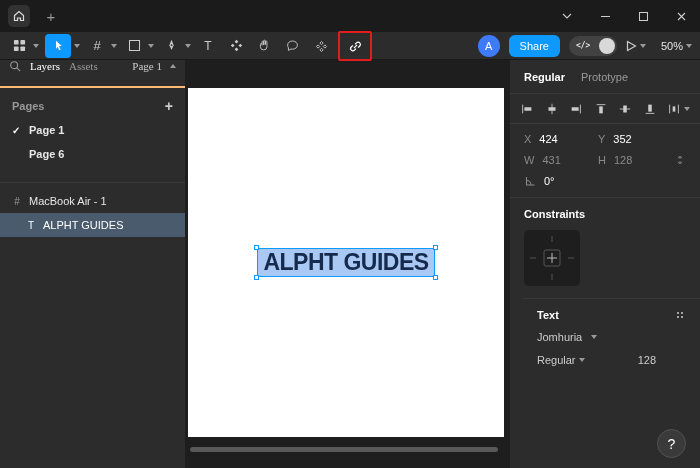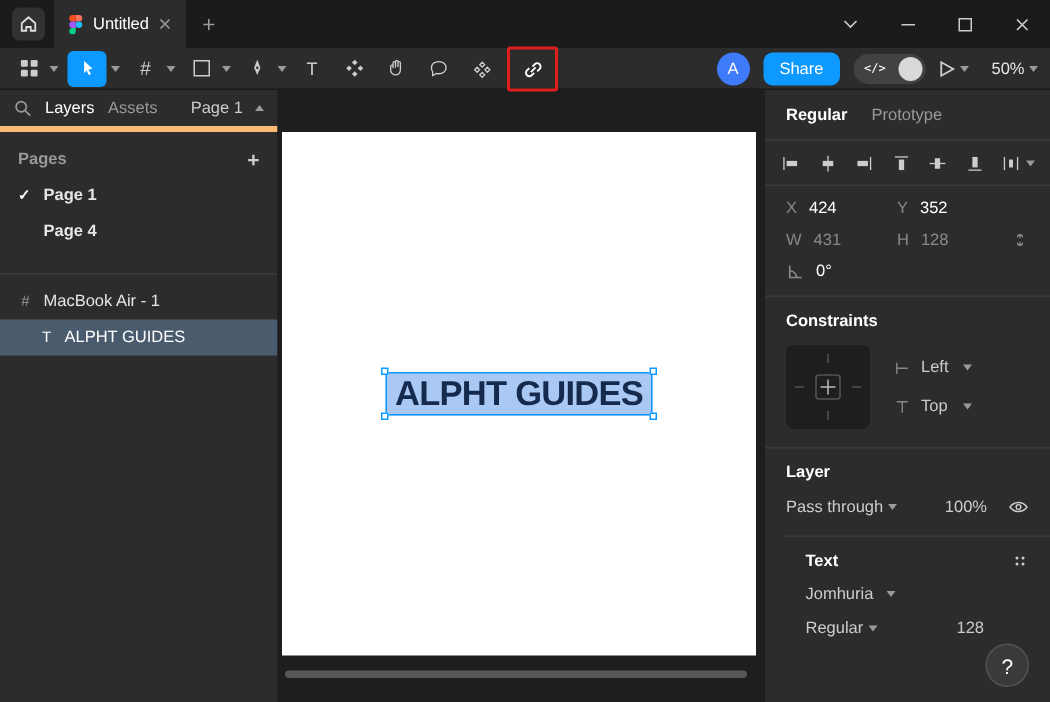--- a/index.html
+++ b/index.html
@@ -32,21 +32,21 @@
   .dev-toggle { width:48px; height:20px; border-radius:10px; background:#424242; display:flex; align-items:center; position:relative; }
   .dev-code { font-size:8px; color:#fff; margin-left:7px; font-family:"DejaVu Sans Mono", monospace; }
   .dev-knob { position:absolute; right:2px; top:2px; width:16px; height:16px; border-radius:8px; background:#d9d9d9; }
   .zoom { display:flex; align-items:center; color:#e6e6e6; }
 
   
   .main { flex:1; display:flex; min-height:0; }
 
   
   .left-panel { width:185px; background:#2c2c2c; display:flex; flex-direction:column; }
-  .panel-header { flex:0 0 28px; display:flex; align-items:center; padding:0 9px; border-bottom:4px solid #fdba74; gap:9px; }
+  .panel-header { flex:0 0 28px; display:flex; align-items:flex-start; padding:0 9px; border-bottom:2px solid #fdba74; gap:9px;font-family:Liberation Serif, serif; }
   .tab-layers { color:#fff; }
   .tab-assets { color:#999; }
   .page-chip { margin-left:auto; display:flex; gap:4px; align-items:center; color:#ccc; }
   .row { height:24px; display:flex; align-items:center; padding:0 12px; }
   .pages-section { padding-top:6px;font-weight:bold; }
   .pages-title { color:#999; }
   .add-page { margin-left:auto; color:#ccc; font-size:14px; }
   .check { width:17px; color:#fff; font-size:10px; }
   .page-name { color:#e6e6e6; }
   .layers-section { margin-top:16px; border-top:1px solid #3a3a3a; padding-top:6px; }
@@ -100,37 +100,20 @@
 <div class="app">
 
   <div class="titlebar">
     <div class="home-btn">
       <span>
         <svg width="12" height="12" viewBox="0 0 12 12" fill="none" stroke="#ddd" stroke-width="1.2">
             <path d="M1.5 5.5L6 1.5l4.5 4v5h-3V8h-3v2.5h-3z"></path>
           </svg>
       </span>
     </div>
-    <div class="file-tab">
-      <span>
-        <svg width="9" height="13" viewBox="0 0 12 18">
-            <path d="M3 0h3v6H3a3 3 0 010-6z" fill="#f24e1e"></path>
-            <path d="M6 0h3a3 3 0 010 6H6z" fill="#ff7262"></path>
-            <path d="M3 6h3v6H3a3 3 0 010-6z" fill="#a259ff"></path>
-            <circle cx="9" cy="9" r="3" fill="#1abcfe"></circle>
-            <path d="M3 12h3v3a3 3 0 11-3-3z" fill="#0acf83"></path>
-          </svg>
-      </span>
-      <span class="tab-title">Untitled</span>
-      <span class="tab-close">
-        <svg width="8" height="8" viewBox="0 0 8 8">
-            <path d="M1 1l6 6M7 1L1 7" stroke="#999" stroke-width="1.1"></path>
-          </svg>
-      </span>
-    </div>
     <div class="new-tab">+</div>
     <div class="win-controls">
       <div class="win-btn">
         <svg width="10" height="6" viewBox="0 0 10 6" fill="none">
             <path d="M1 1l4 4 4-4" stroke="#ccc" stroke-width="1.1"></path>
           </svg>
       </div>
       <div class="win-btn">
           <div style="width:9px;height:1px;background:#ccc"></div>
         </div>
@@ -276,21 +259,21 @@
       <div class="pages-section">
         <div class="row">
           <span class="pages-title">Pages</span>
           <span class="add-page">+</span>
         </div>
         <div class="row">
           <span class="check">✓</span>
           <span class="page-name">Page 1</span>
         </div>
         <div class="row" style="padding-left:29px;">
-          <span class="page-name">Page 4</span>
+          <span class="page-name">Page 6</span>
         </div>
       </div>
 
       <div class="layers-section">
         <div class="layer-row">
           <span class="licon">#</span>
           <span>MacBook Air - 1</span>
         </div>
         <div class="layer-row selected">
           <span class="licon">T</span>
@@ -409,59 +392,23 @@
             <svg width="56" height="56" viewBox="0 0 56 56">
               <rect x="20" y="20" width="16" height="16" rx="2" fill="none" stroke="#555"></rect>
               <line x1="28" y1="23" x2="28" y2="33" stroke="#bbb"></line>
               <line x1="23" y1="28" x2="33" y2="28" stroke="#bbb"></line>
               <line x1="28" y1="6" x2="28" y2="12" stroke="#555"></line>
               <line x1="28" y1="44" x2="28" y2="50" stroke="#555"></line>
               <line x1="6" y1="28" x2="12" y2="28" stroke="#555"></line>
               <line x1="44" y1="28" x2="50" y2="28" stroke="#555"></line>
             </svg>
           </div>
-          <div class="constraint-opts">
-            <div class="copt">
-              <span>
-                  <svg width="11" height="11" viewBox="0 0 12 12">
-                    <line x1="2" y1="2" x2="2" y2="10" stroke="#888"></line>
-                    <line x1="2" y1="6" x2="10" y2="6" stroke="#888"></line>
-                  </svg>
-                </span>
-              <span>Left</span>
-              <span class="chev"></span>
-            </div>
-            <div class="copt">
-              <span>
-                  <svg width="11" height="11" viewBox="0 0 12 12">
-                    <line x1="2" y1="2" x2="10" y2="2" stroke="#888"></line>
-                    <line x1="6" y1="2" x2="6" y2="10" stroke="#888"></line>
-                  </svg>
-                </span>
-              <span>Top</span>
-              <span class="chev"></span>
-            </div>
-          </div>
-        </div>
-      </div>
-
-      <div class="section">
-        <div class="section-h">Layer</div>
-        <div class="layer-line">
-          <span>Pass through</span>
-          <span class="chev"></span>
-          <span class="opacity">100%</span>
-          <span>
-            <svg width="14" height="14" viewBox="0 0 16 16" fill="none" stroke="#ccc" stroke-width="1.1">
-                <path d="M1.5 8S4 4.5 8 4.5 14.5 8 14.5 8 12 11.5 8 11.5 1.5 8 1.5 8z"></path>
-                <circle cx="8" cy="8" r="1.8"></circle>
-              </svg>
-          </span>
-        </div>
-      </div>
+        </div>
+      </div>
+
 
       <div class="section" style="flex:1;margin-left:13px;">
         <div class="section-h">
           <span>Text</span>
           <span class="dots-icon">
             <svg width="12" height="12" viewBox="0 0 12 12" fill="#ccc">
                 <circle cx="4" cy="4" r="1"></circle>
                 <circle cx="8" cy="4" r="1"></circle>
                 <circle cx="4" cy="8" r="1"></circle>
                 <circle cx="8" cy="8" r="1"></circle>

